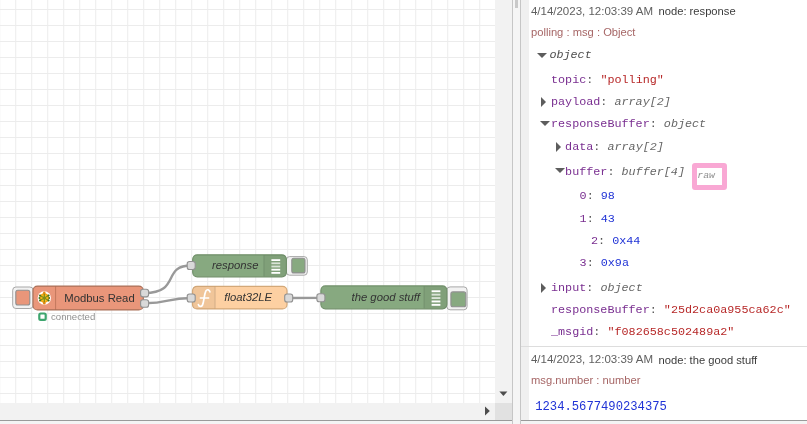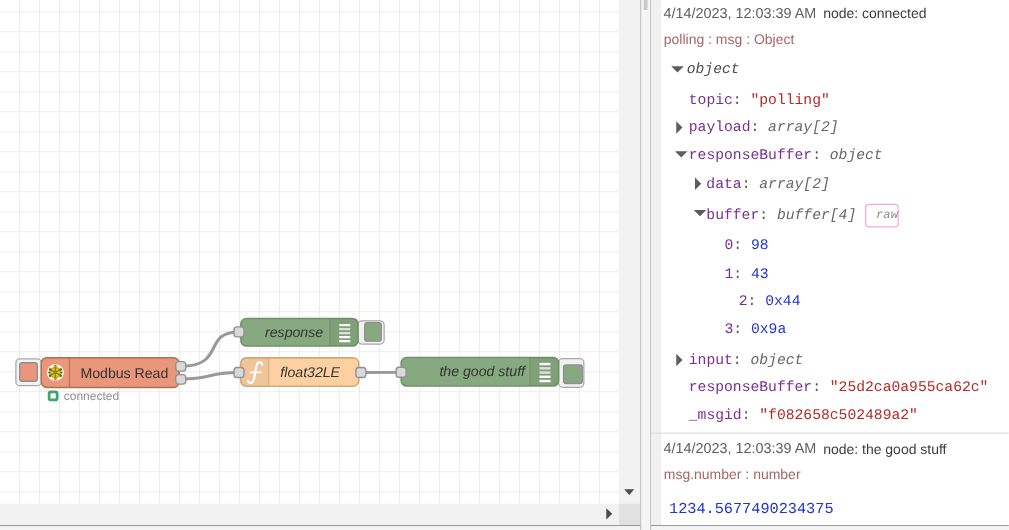--- a/index.html
+++ b/index.html
@@ -27,22 +27,22 @@
   .m{position:absolute;font:11.75px "Liberation Mono",monospace;line-height:13px;white-space:pre;color:#555;}
   .k{color:#792e90;}
   .str{color:#b72828;}
   .num{color:#2033d6;}
   .meta{color:#666;font-style:italic;}
   .nm{color:#3c3c3c;}
   .top{color:#a66666;}
   .tri{position:absolute;width:0;height:0;}
   .td{border-left:5px solid transparent;border-right:5px solid transparent;border-top:5.2px solid #5d5d5d;}
   .tr{border-top:5px solid transparent;border-bottom:5px solid transparent;border-left:5.2px solid #5d5d5d;}
-  #rawbtn{left:692.3px;top:162.5px;width:25.1px;height:17px;border:1px solid #f9a8d4;border-radius:3px;
-    font:italic 9.8px "Liberation Mono",monospace;color:#8f8f8f;text-align:right;line-height:16.5px;}
+  #rawbtn{left:692.3px;top:162.5px;width:25.1px;height:17px;border:5px solid #f9a8d4;border-radius:3px;
+    font:italic 9.8px "Liberation Mono",monospace;color:#8f8f8f;text-align:left;line-height:16.5px;}
 </style>
 </head>
 <body>
   <div class="abs" id="grid"></div>
   <svg class="abs" style="left:0;top:0" width="495" height="404" viewBox="0 0 495 404">
 
     <g fill="none" stroke="#999" stroke-width="2.4">
       <path d="M144.6,293 C181,293 161.5,265.5 191.2,265.5"></path>
       <path d="M144.6,303.2 C170,303.2 165.8,298 191.2,298"></path>
       <path d="M288.7,298 L321.2,297.9"></path>
@@ -134,21 +134,21 @@
   <div class="abs" id="btmline"></div>
   <div class="abs" id="btmbelow"></div>
   <div class="abs" id="septrack"></div>
   <div class="abs" id="sepl1"></div>
   <div class="abs" id="sepl2"></div>
   <div class="abs" id="septhumb"></div>
   <div class="abs" id="dstrip"></div>
   <div class="abs" id="msgsep"></div>
 
   <div class="s" style="left:530.9px;top:4.5px;font-size:11.5px">4/14/2023, 12:03:39 AM</div>
-  <div class="s nm" style="left:658.5px;top:4.7px">node: connected</div>
+  <div class="s nm" style="left:658.5px;top:4.7px">node: response</div>
   <div class="s top" style="left:531px;top:25.6px">polling : msg : Object</div>
 
   <div class="tri td" style="left:537.2px;top:52.6px"></div>
   <div class="m" style="left:549.4px;top:49.2px;font-style:italic;color:#4e4e4e">object</div>
 
   <div class="m" style="left:551px;top:73.7px"><span class="k">topic</span>: <span class="str">"polling"</span></div>
 
   <div class="tri tr" style="left:541.3px;top:97.3px"></div>
   <div class="m" style="left:551px;top:96px"><span class="k">payload</span>: <span class="meta">array[2]</span></div>
 

